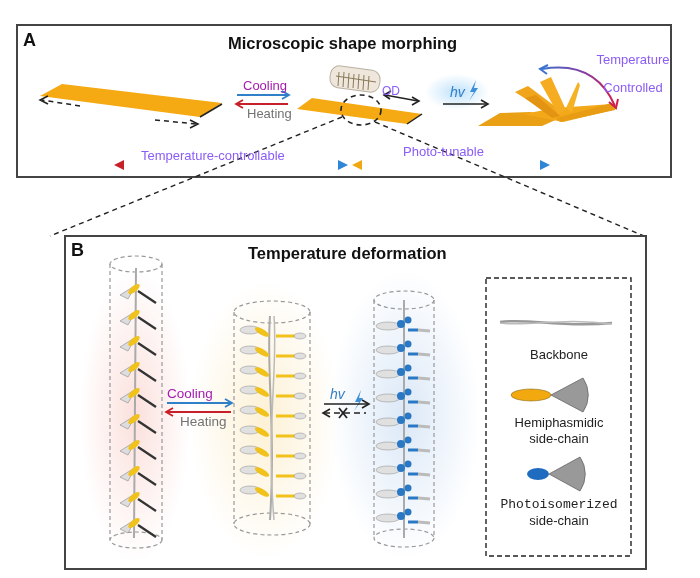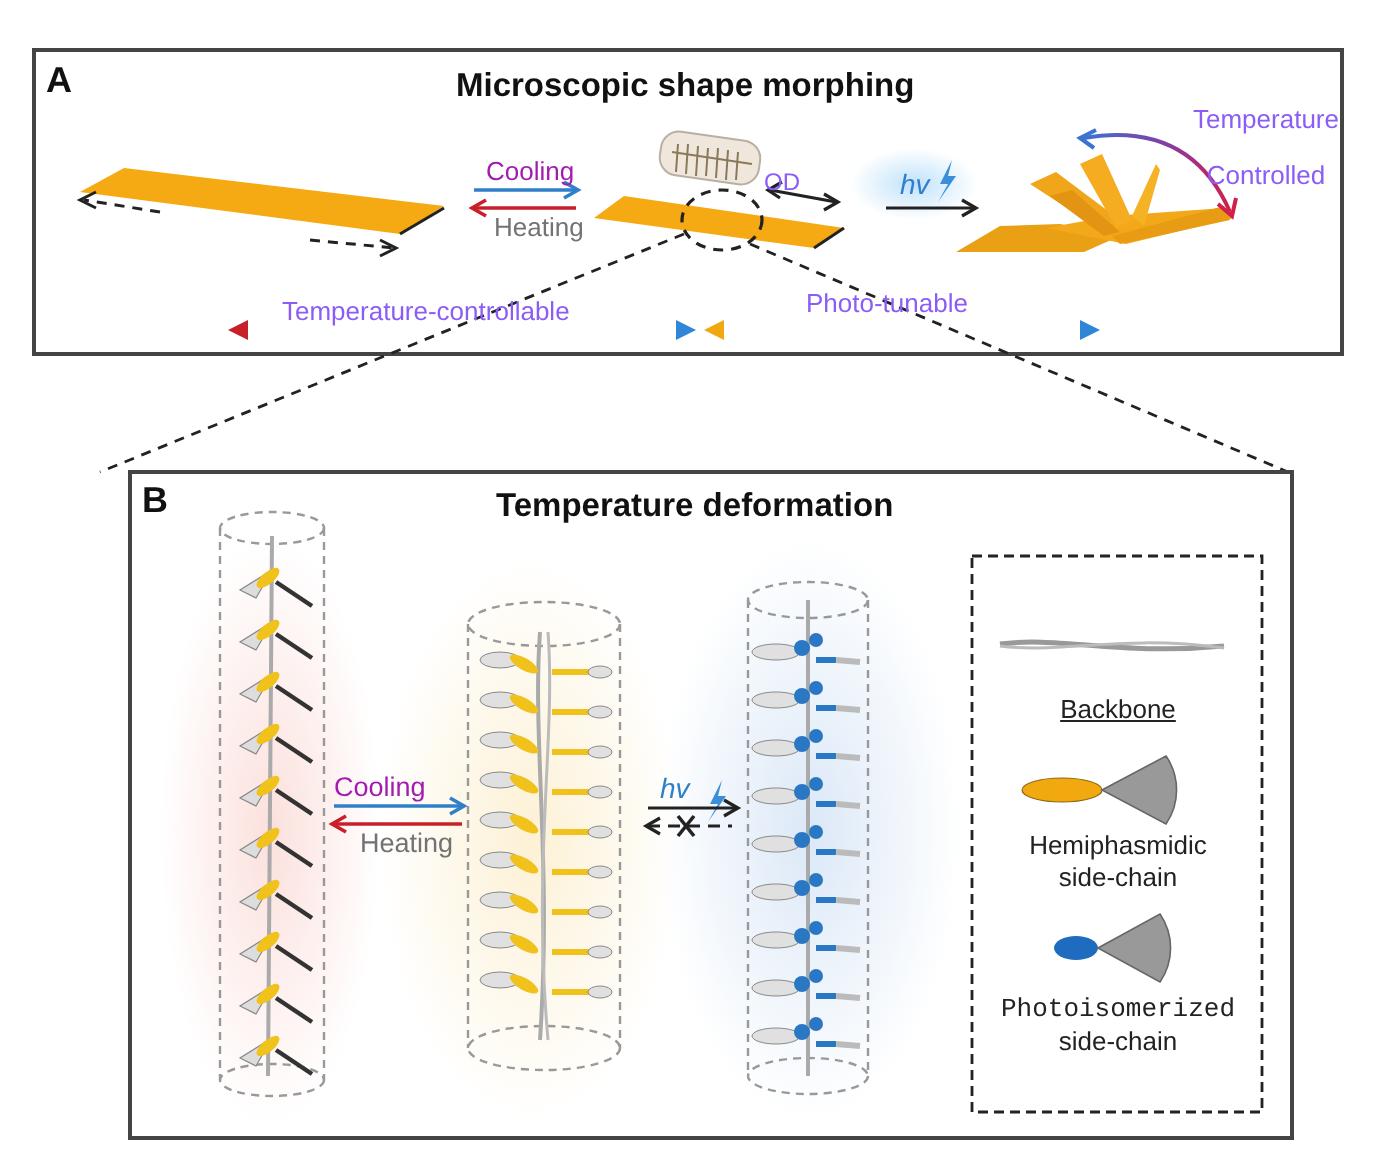--- a/index.html
+++ b/index.html
@@ -335,17 +335,17 @@
   <g>
     <ellipse cx="538" cy="474" rx="11" ry="6" fill="#1f6bc0"></ellipse>
     <path d="M549,474 L580,457 A30,30 0 0 1 580,491 Z" fill="#999" stroke="#666" stroke-width="0.8"></path>
   </g>
 </svg>
 
 <div class="lbl blue" style="left:167px;top:386px;font-size:13.5px;">Cooling</div>
 <div class="lbl red" style="left:180px;top:414px;font-size:13.5px;">Heating</div>
 <div class="lbl" style="left:330px;top:386px;font-style:italic;color:#2f7fc9;font-size:14px;">hv</div>
 
-<div class="legend-text" style="left:474px;top:347px;text-decoration:underline;">Backbone</div>
+<div class="legend-text" style="left:474px;top:347px;">Backbone</div>
 <div class="legend-text" style="left:474px;top:415px;">Hemiphasmidic</div>
 <div class="legend-text" style="left:474px;top:431px;">side-chain</div>
 <div class="legend-text" style="left:474px;top:497px;font-family:Liberation Mono, monospace;">Photoisomerized</div>
 <div class="legend-text" style="left:474px;top:513px;">side-chain</div>
 
 </body></html>

